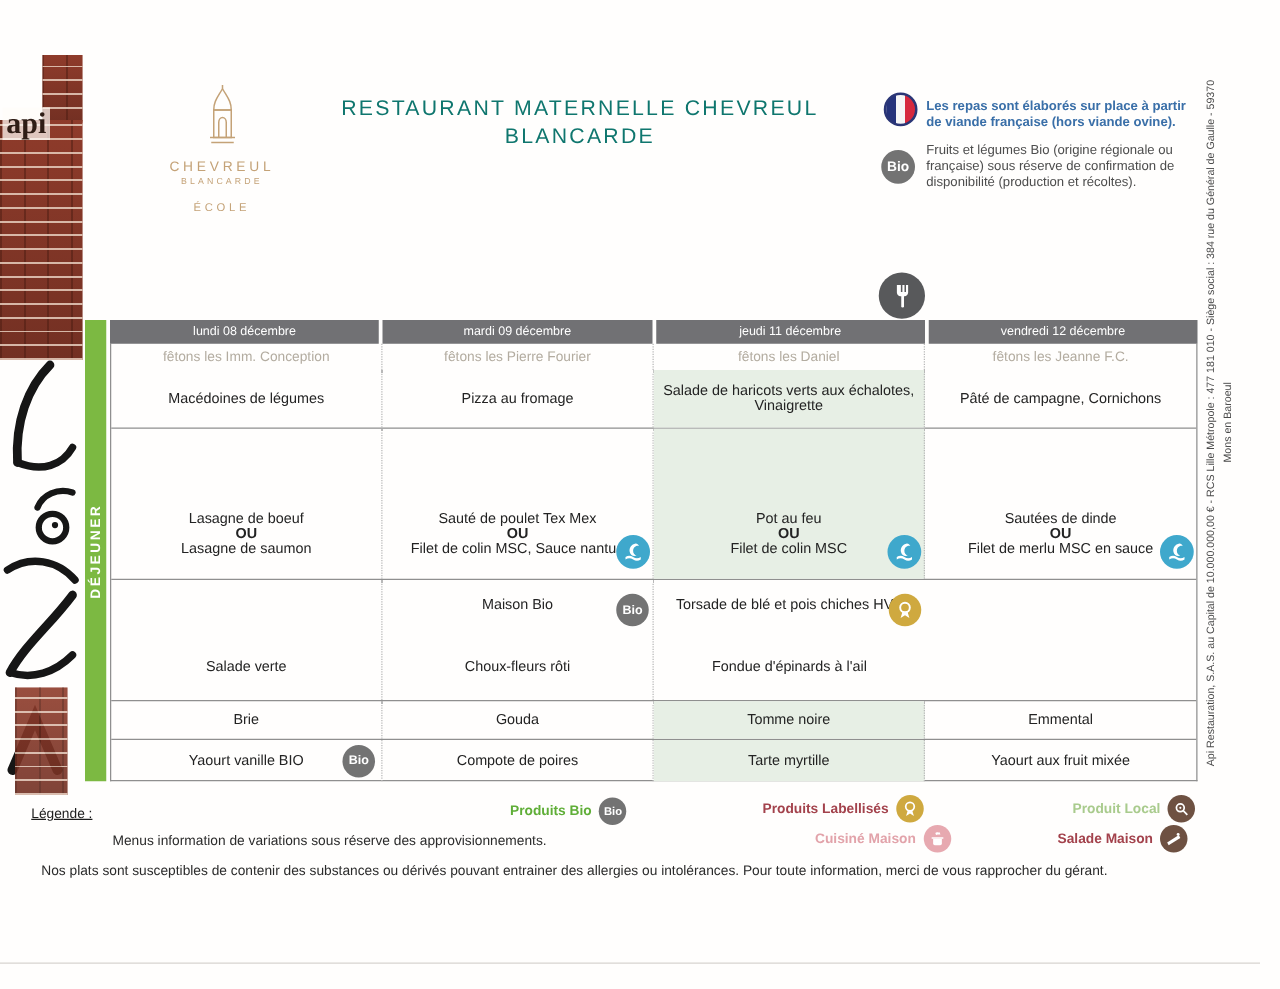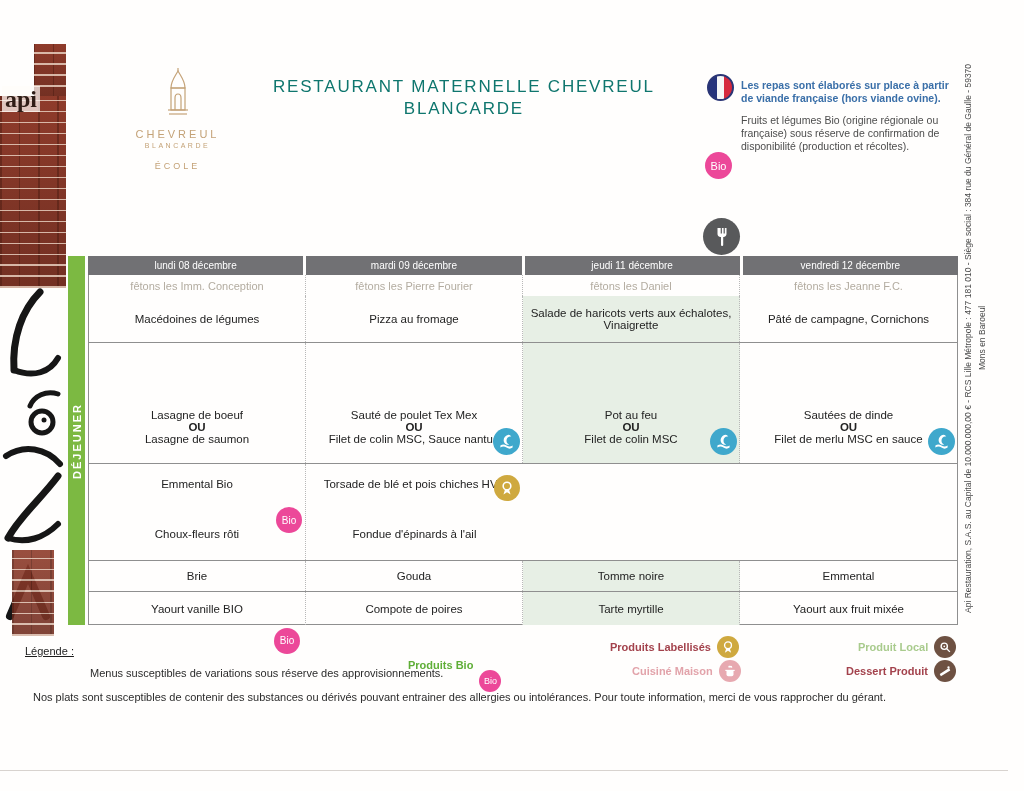--- a/index.html
+++ b/index.html
@@ -44,22 +44,22 @@
   .flag-icon {
     position:absolute; left:707px; top:74px; width:27px; height:27px; border-radius:50%;
     border:2px solid #2b3676;
     background:linear-gradient(90deg,#26337b 0 34%,#f6f6f6 34% 66%,#d6293e 66%);
   }
   .notice-meat-text {
     position:absolute; left:741px; top:79px; width:218px; color:#3a6fa8; font-weight:bold;
     font-size:10.5px; line-height:13px;
   }
   .bio-circle {
-    border-radius:50%; background:#ec4899; color:#fff; font-weight:normal;
-    display:flex; align-items:center; justify-content:center;margin-top:32px;
+    border-radius:50%; background:#737373; color:#fff; font-weight:bold;
+    display:flex; align-items:center; justify-content:center;
   }
   .bio-notice-icon { position:absolute; left:705px; top:120px; width:27px; height:27px; font-size:11px; }
   .notice-bio-text {
     position:absolute; left:741px; top:114px; width:228px; color:#4d4d4d;
     font-size:10.5px; line-height:13px;
   }
 
   
   .fork-badge {
     position:absolute; left:703px; top:218px; width:37px; height:37px; border-radius:50%;
@@ -120,21 +120,21 @@
     font-size:8.5px; color:#4a4a4a; text-align:center; line-height:14px;
   }
 
   
   .legend-label { position:absolute; left:25px; top:645px; font-size:11px; color:#1d1d1d;
                   text-decoration:underline; }
   .legend-item { position:absolute; display:flex; align-items:center; gap:6px; font-weight:bold;
                  font-size:11px; }
   .li-bio   { left:408px; top:638px; color:#5fae37; }
   .li-label { left:610px; top:636px; color:#a3424c; }
-  .li-cuis  { left:632px; top:660px; color:#e2a3aa; }
+  .li-cuis  { left:652px; top:660px; color:#e2a3aa; }
   .li-local { left:858px; top:636px; color:#a9cb8d; }
   .li-dess  { left:846px; top:660px; color:#a3424c; }
   .legend-item .bio-circle { width:22px; height:22px; font-size:9px; }
   .legend-item .gold-circle, .legend-item .pink-circle, .legend-item .brown-circle {
     width:22px; height:22px; border-radius:50%; display:flex; align-items:center; justify-content:center;
   }
   .pink-circle { background:#e7a9b0; }
   .brown-circle { background:#6e5142; }
 
   
@@ -255,21 +255,25 @@
           <span class="cell-icon icon-main msc-circle">
             <svg width="19" height="19" viewBox="0 0 28 28">
                 <path d="M17 4c-5 1-8 5-7 10 1 4 5 6 8 4-2 0-4-2-4-5 0-4 3-7 7-6-1-2-2-3-4-3z" fill="#fff"></path>
                 <path d="M5 20c3-2 6-2 9 0s6 2 9 0v3c-3 2-6 2-9 0s-6-2-9 0z" fill="#fff"></path>
               </svg>
           </span>
         </div>
       </div>
       <div class="band sides">
         <div class="c">
-          <div>Emmental Bio</div>
+          <div></div>
+          <div>Salade verte</div>
+        </div>
+        <div class="c">
+          <div>Maison Bio</div>
           <div>Choux-fleurs rôti</div>
           <span class="cell-icon icon-side bio-circle bio-cell">Bio</span>
         </div>
         <div class="c">
           <div>Torsade de blé et pois chiches HVE</div>
           <div>Fondue d'épinards à l'ail</div>
           <span class="cell-icon icon-side gold-circle">
             <svg width="18" height="18" viewBox="0 0 28 28">
                 <circle cx="14" cy="11" r="6" fill="none" stroke="#fff" stroke-width="2.4"></circle>
                 <path d="M11 16 L8.5 24 L14 20.5 L19.5 24 L17 16 Z" fill="#fff"></path>
@@ -330,27 +334,27 @@
     <span class="brown-circle">
       <svg width="15" height="15" viewBox="0 0 24 24" fill="none" stroke="#fff" stroke-width="2.2">
           <circle cx="10" cy="10" r="5"></circle>
           <line x1="14" y1="14" x2="19" y2="19"></line>
           <circle cx="10" cy="10" r="1.4" fill="#fff" stroke="none"></circle>
         </svg>
     </span>
   </div>
 
   <div class="legend-item li-dess">
-    <span>Dessert Produit</span>
+    <span>Salade Maison</span>
     <span class="brown-circle">
       <svg width="14" height="14" viewBox="0 0 24 24" fill="#fff">
           <path d="M3 17 L19 7 L21 11 L5 21 Z"></path>
           <circle cx="18" cy="6" r="2"></circle>
         </svg>
     </span>
   </div>
 
-  <div class="footnote1">Menus susceptibles de variations sous réserve des approvisionnements.</div>
+  <div class="footnote1">Menus information de variations sous réserve des approvisionnements.</div>
   <div class="footnote2">Nos plats sont susceptibles de contenir des substances ou dérivés pouvant entrainer des allergies ou intolérances. Pour toute information, merci de vous rapprocher du gérant.</div>
 
   <div class="scan-line"></div>
 
 </div>
 
 </body></html>

